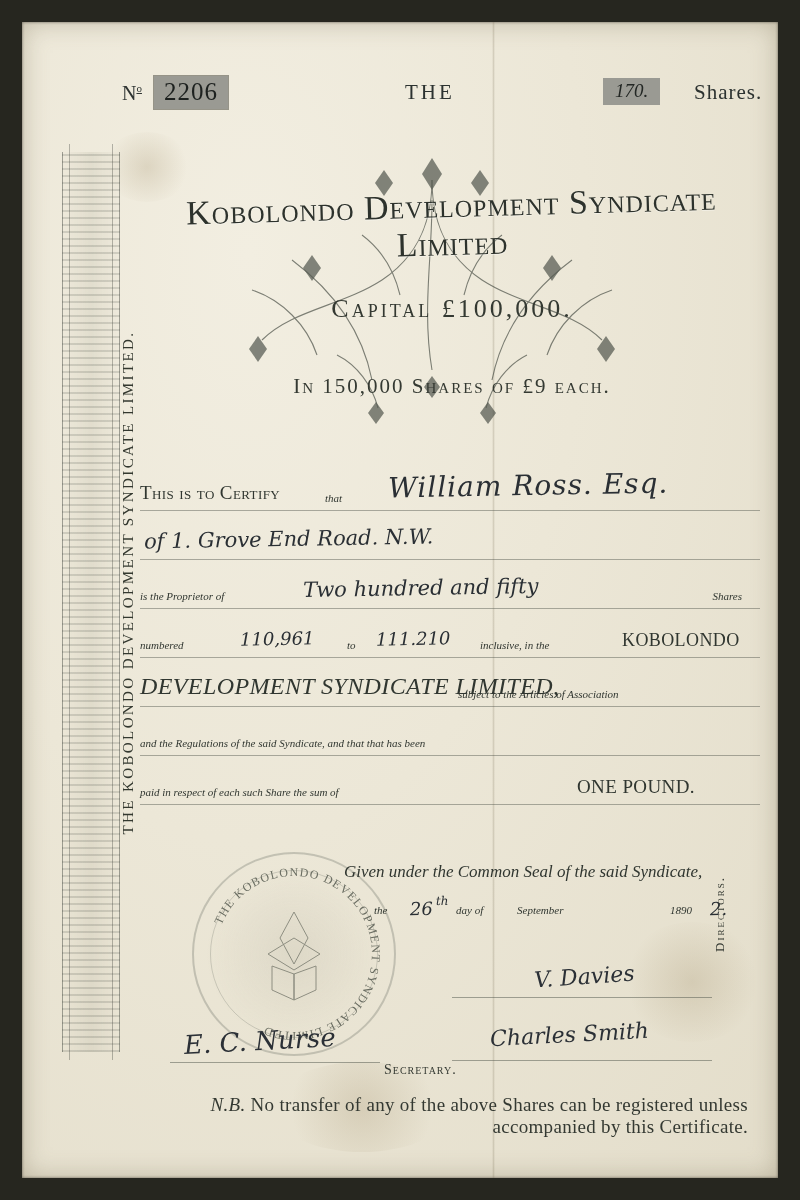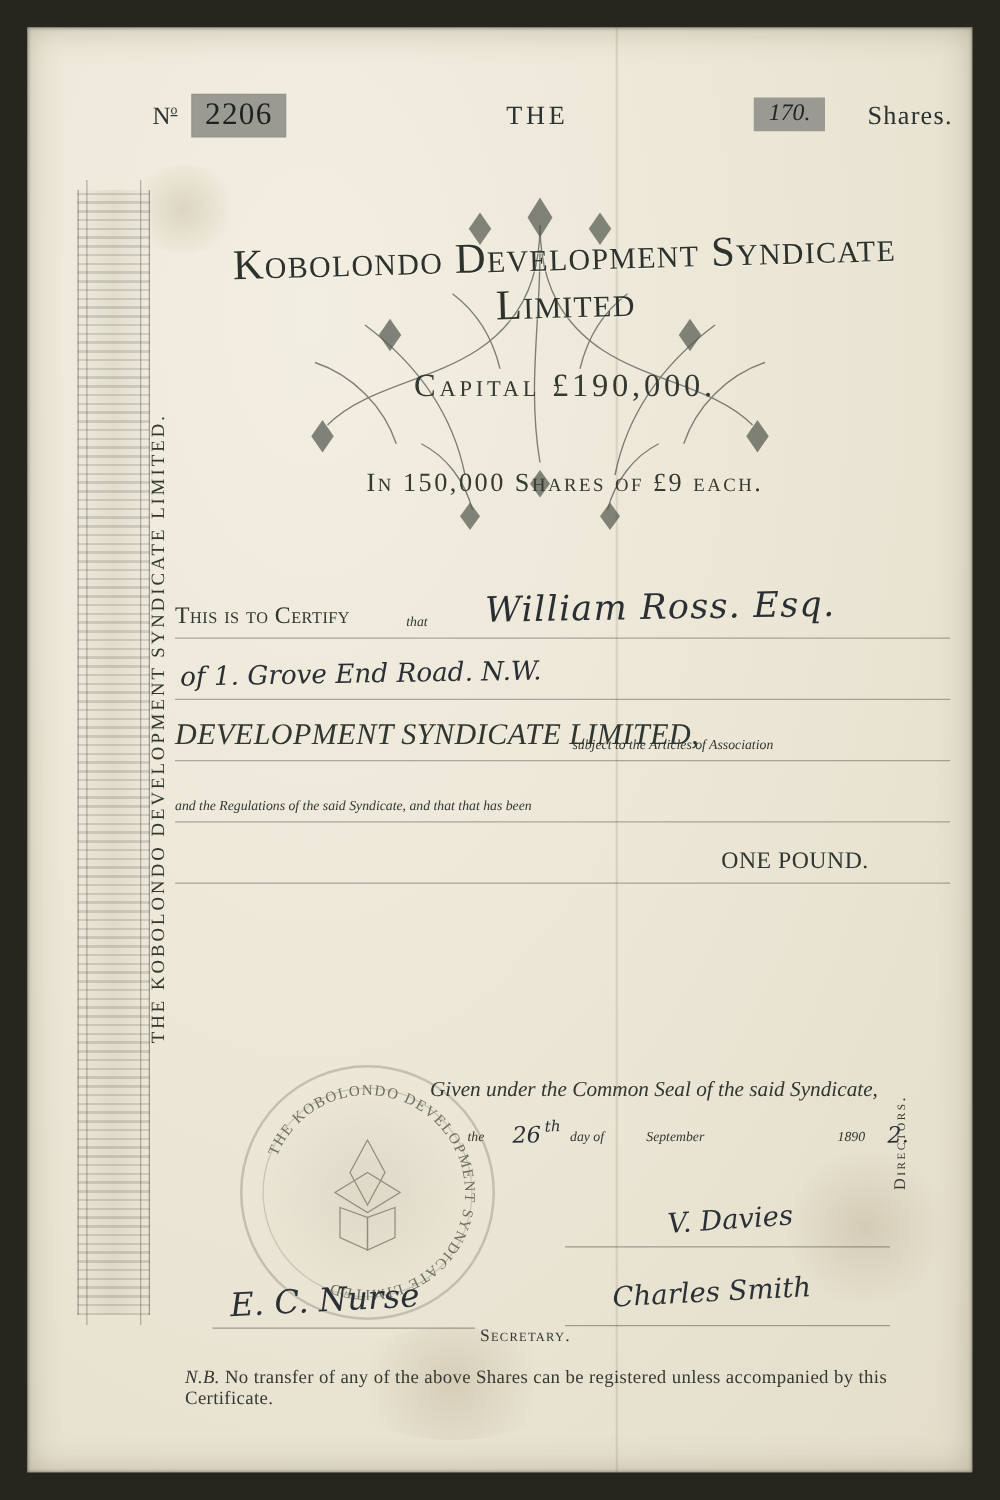--- a/index.html
+++ b/index.html
@@ -167,22 +167,22 @@
   .directors{
     position:absolute;left:690px;top:930px;width:140px;
     transform:rotate(-90deg);transform-origin:left top;
     font-size:13px;letter-spacing:2px;color:#343932;font-variant:small-caps;
   }
   .secretary{
     position:absolute;left:362px;top:1040px;font-size:14px;letter-spacing:1px;
     color:#343932;font-variant:small-caps;
   }
   .footnote{
-    position:absolute;left:126px;top:1072px;width:600px;text-align:left;
-    font-size:15px;color:#343932;letter-spacing:.3px;
+    position:absolute;left:126px;top:1072px;width:600px;text-align:right;
+    font-size:19px;color:#343932;letter-spacing:.3px;
   }
   .footnote .nb{font-style:italic;}
 </style>
 </head>
 <body>
 
 <div id="page">
   <div id="paper">
 
     <div class="fold" style="left:470px;"></div>
@@ -225,47 +225,61 @@
         <path d="M420 115 l9 13 l-9 13 l-9 -13 z"></path>
         <path d="M126 196 l9 13 l-9 13 l-9 -13 z"></path>
         <path d="M474 196 l9 13 l-9 13 l-9 -13 z"></path>
         <path d="M244 262 l8 11 l-8 11 l-8 -11 z"></path>
         <path d="M356 262 l8 11 l-8 11 l-8 -11 z"></path>
         <path d="M300 236 l8 11 l-8 11 l-8 -11 z"></path>
       </g>
     </svg>
 
     <div class="company">Kobolondo Development Syndicate Limited</div>
-    <div class="capital">Capital £190,000.</div>
+    <div class="capital">Capital £100,000.</div>
     <div class="shares-of">In 150,000 Shares of £9 each.</div>
 
     <div class="bodyarea">
 
       <div class="line">
         <span class="pr" style="left:0;font-size:19px;">This is to Certify</span>
         <span class="pi" style="left:185px;">that</span>
         <span class="hw big" style="left:248px;">William Ross. Esq.</span>
       </div>
 
       <div class="line">
         <span class="hw mid" style="left:4px;">of 1. Grove End Road. N.W.</span>
       </div>
 
-
+      <div class="line">
+        <span class="pi" style="left:0;">is the Proprietor of</span>
+        <span class="hw mid" style="left:163px;">Two hundred and fifty</span>
+        <span class="pi" style="right:18px;">Shares</span>
+      </div>
+
+      <div class="line">
+        <span class="pi" style="left:0;">numbered</span>
+        <span class="hw sm" style="left:100px;">110,961</span>
+        <span class="pi" style="left:207px;">to</span>
+        <span class="hw sm" style="left:236px;">111.210</span>
+        <span class="pi" style="left:340px;">inclusive, in the</span>
+        <span class="pr" style="left:482px;font-size:18px;">KOBOLONDO</span>
+      </div>
 
       <div class="line">
         <span class="pr" style="left:0;font-size:24px;font-style:italic;">DEVELOPMENT SYNDICATE LIMITED,</span>
         <span class="pi" style="left:318px;">subject to the Articles of Association</span>
       </div>
 
       <div class="line">
         <span class="pi" style="left:0;">and the Regulations of the said Syndicate, and that that has been</span>
       </div>
 
       <div class="line">
+        <span class="pi" style="left:0;">paid in respect of each such Share the sum of</span>
         <span class="pr" style="left:437px;font-size:19px;">ONE POUND.</span>
       </div>
 
       <div class="line noline"></div>
     </div>
 
     <div class="seal">
       <svg class="seal-text" viewBox="0 0 200 200">
         <defs>
           <path id="sealcircle" d="M100,100 m-78,0 a78,78 0 1,1 156,0 a78,78 0 1,1 -156,0"></path>

